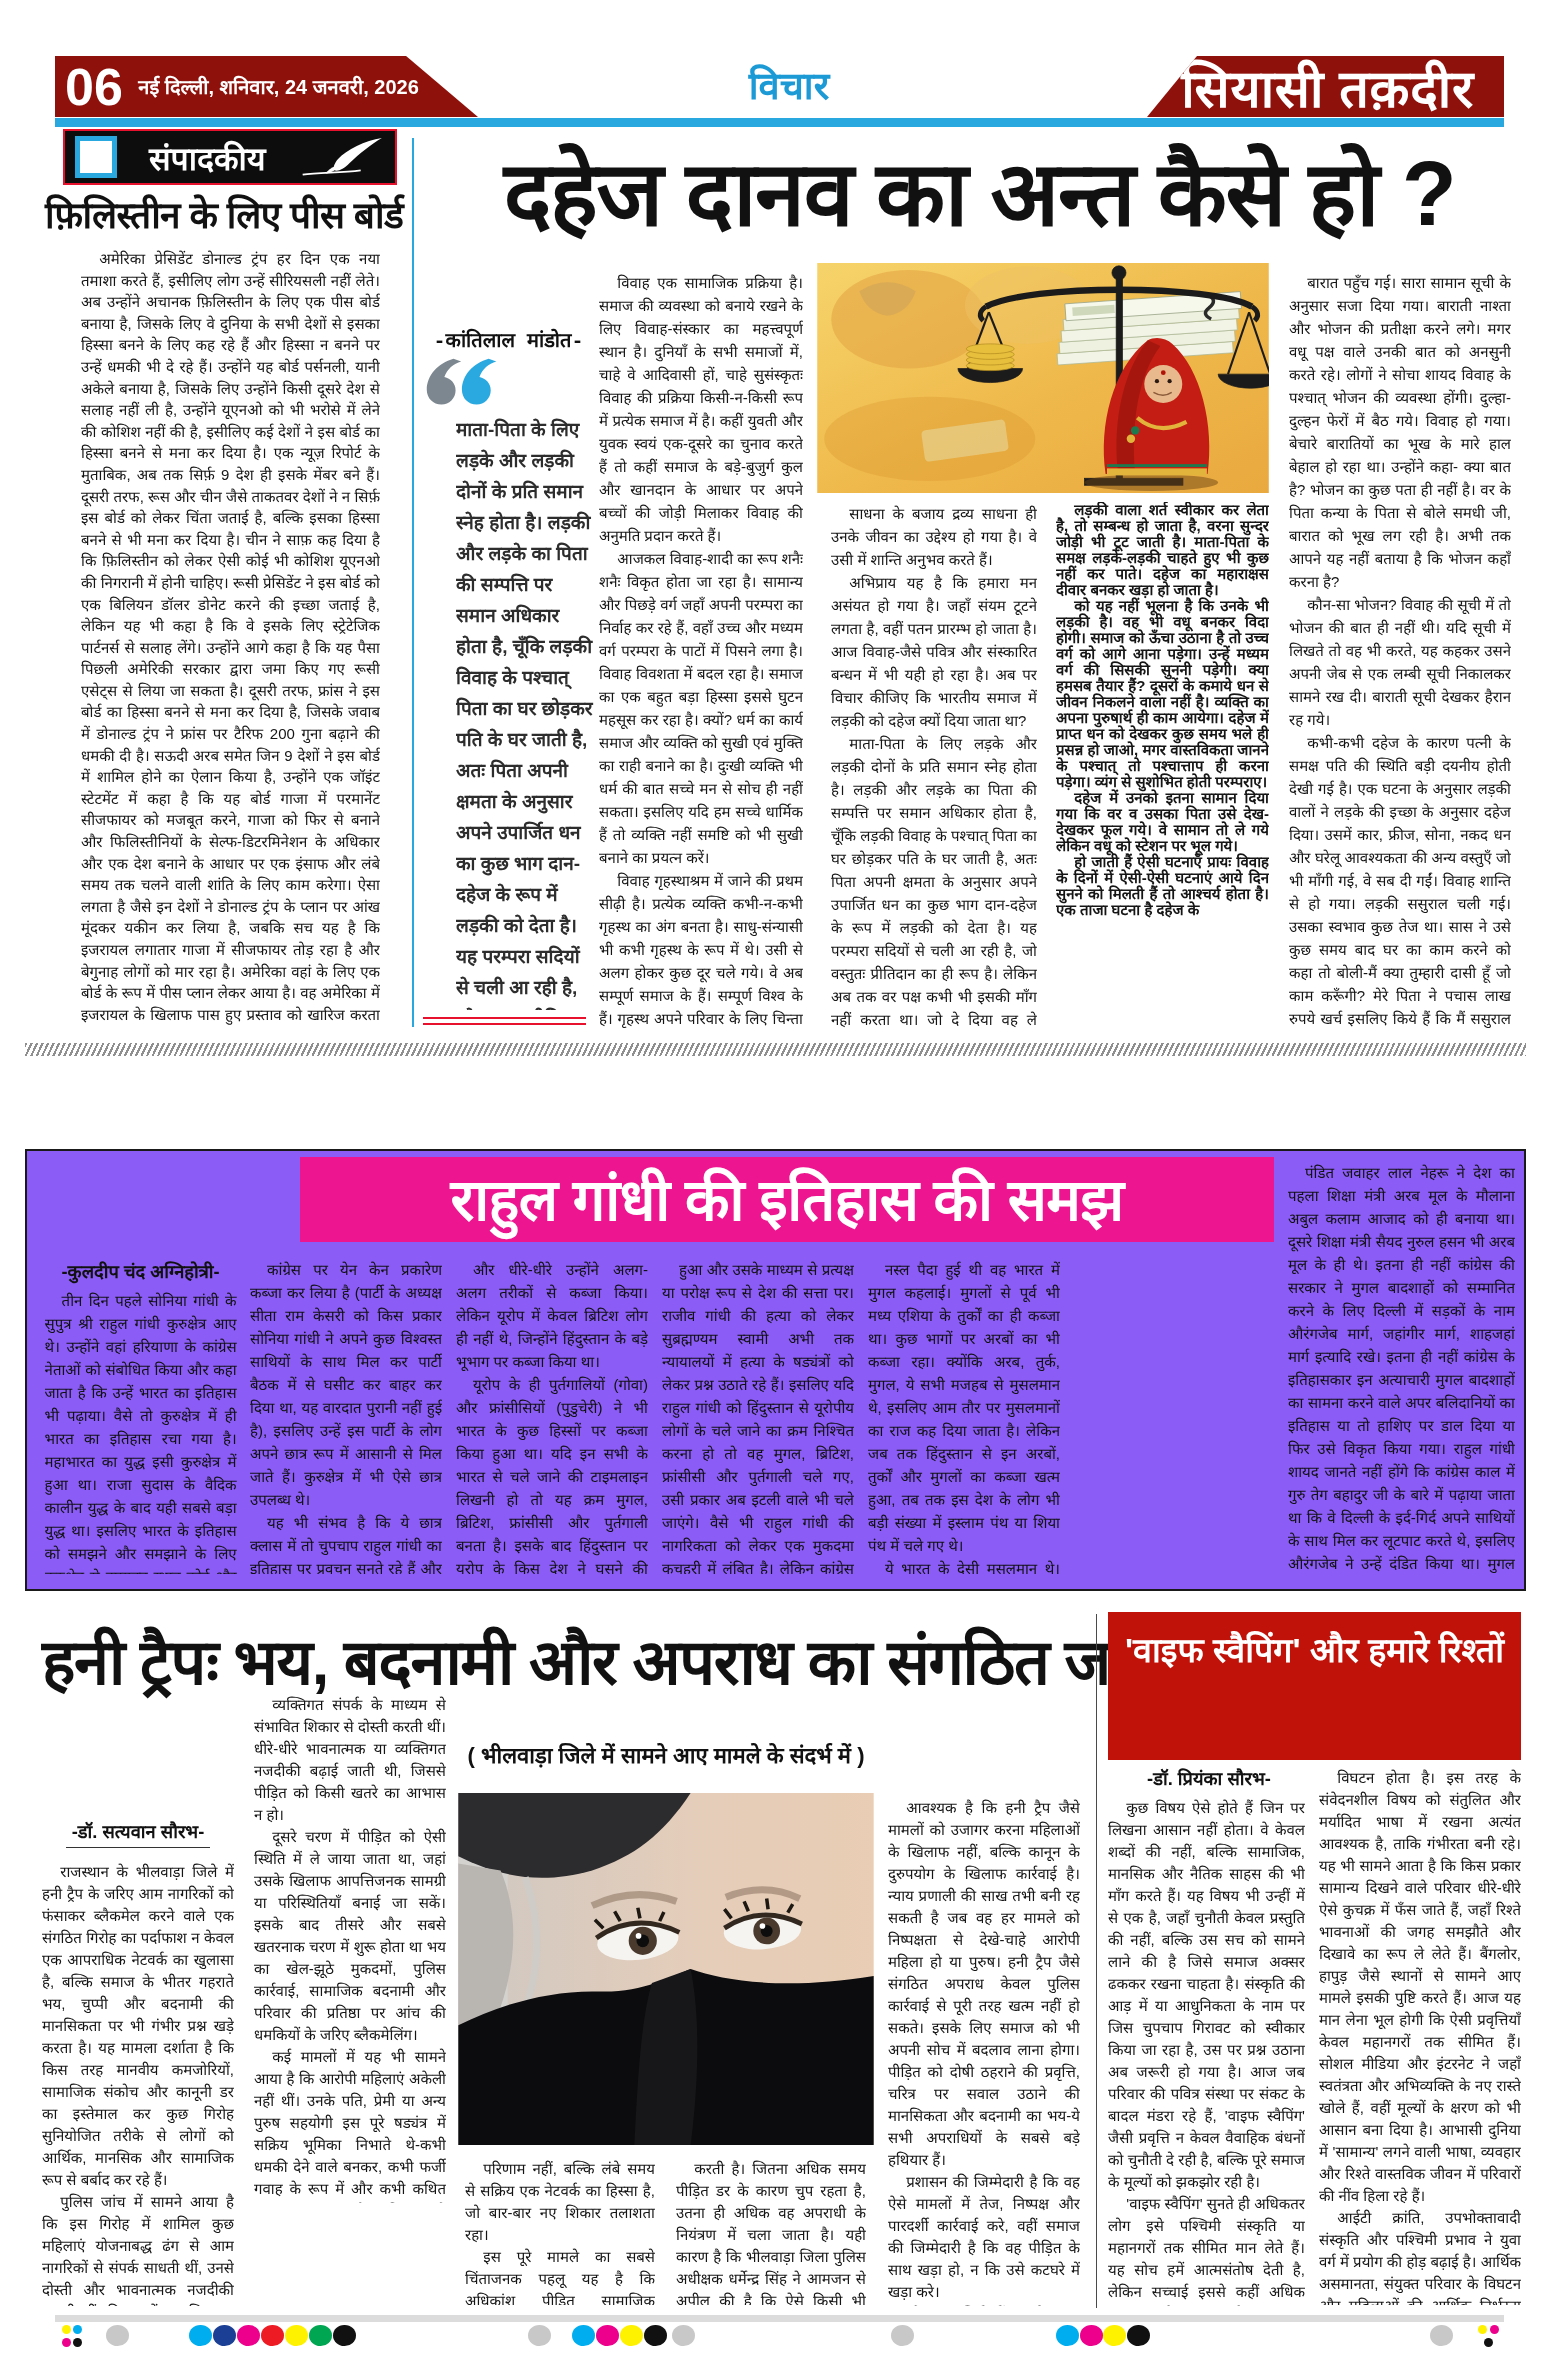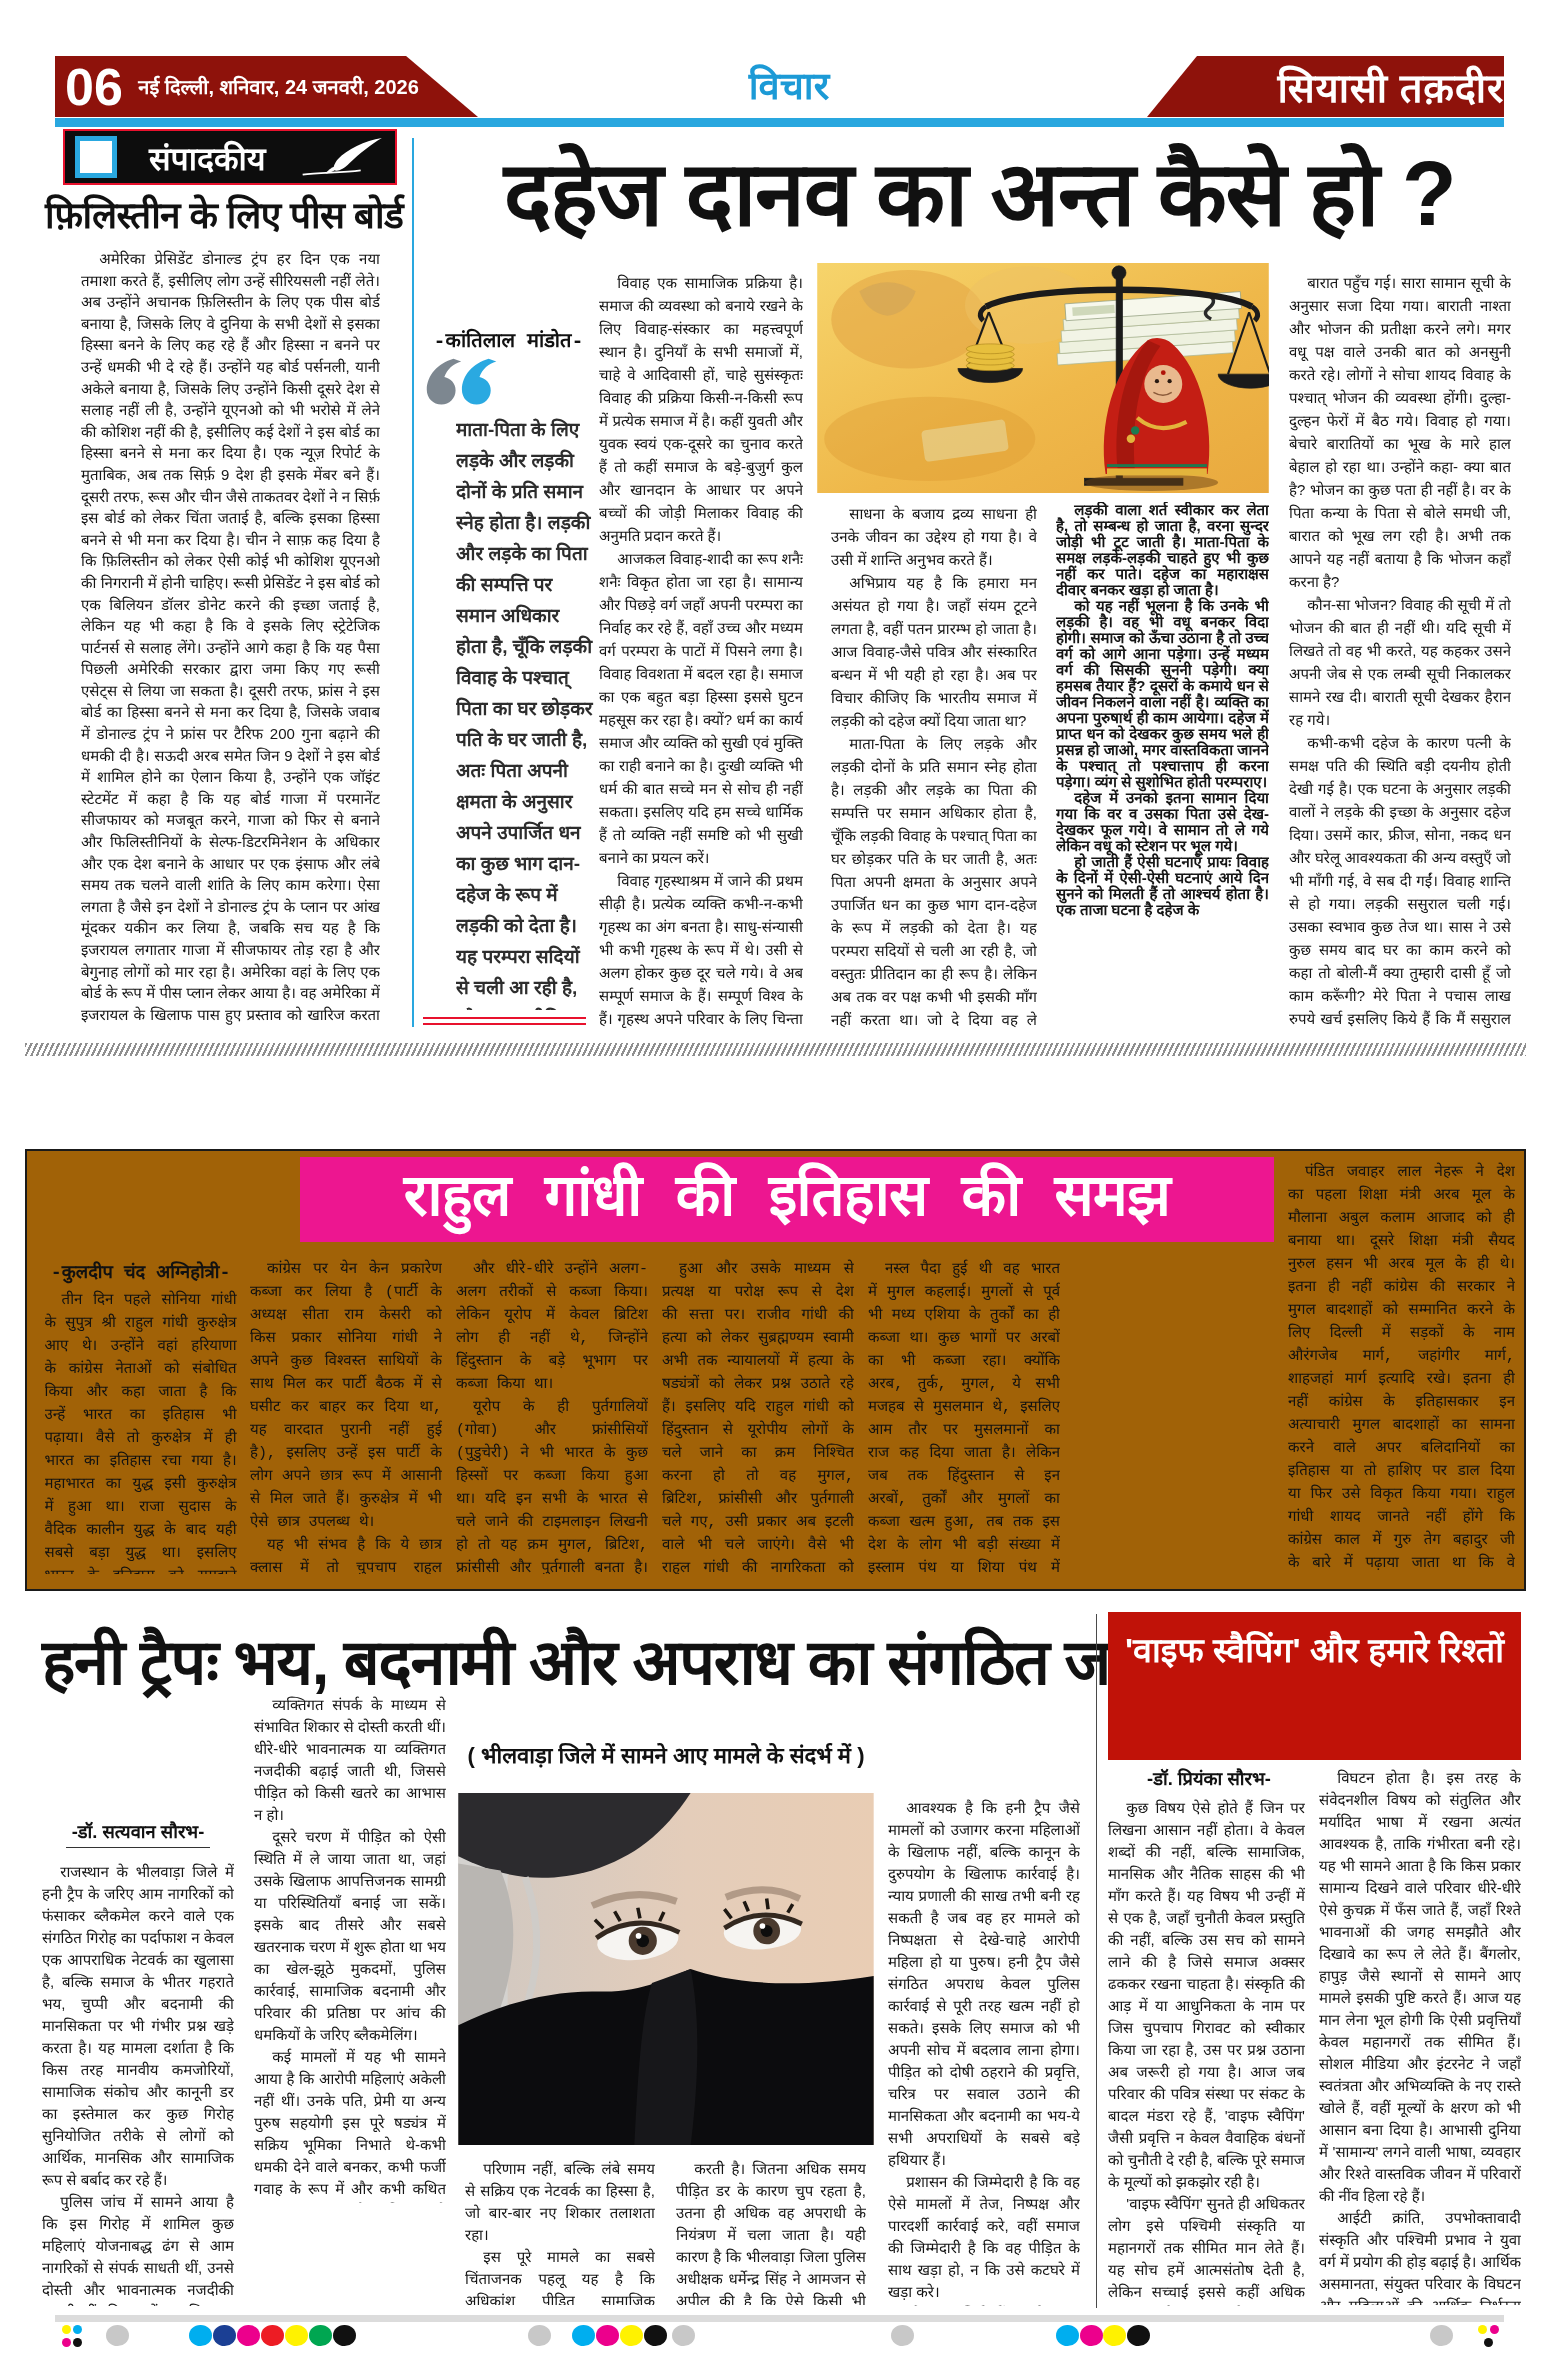--- a/index.html
+++ b/index.html
@@ -5,21 +5,21 @@
   html,body{margin:0;padding:0;background:#9a9a9a;}
   #page{position:relative;width:1550px;height:2377px;background:#ffffff;overflow:hidden;
         font-family:"Liberation Sans","DejaVu Sans",sans-serif;color:#111;}
   .abs{position:absolute;}
   
   .banner{background:#8e120b;color:#fff;display:flex;align-items:center;}
   #banner-left{clip-path:polygon(0 0,83% 0,100% 100%,0 100%);}
   #banner-right{clip-path:polygon(14% 0,100% 0,100% 100%,0 100%);justify-content:flex-end;}
   #page-num{font-size:52px;font-weight:700;line-height:1;padding:0 15.5px 0 10px;}
   #dateline{font-size:20px;font-weight:700;}
-  #masthead-right{font-size:40px;font-weight:700;letter-spacing:0.7px;}
+  #masthead-right{font-size:52px;font-weight:700;padding-right:30px;letter-spacing:0.7px;}
   #section-name{font-size:38px;font-weight:700;color:#1c9ad6;text-align:center;line-height:56px;}
   #blue-rule{background:#29a7df;}
   
   #ed-box{background:#0d0d0d;border:2.8px solid #e8112d;display:flex;align-items:center;}
   #ed-square{width:32px;height:32px;background:#fff;border:5.6px solid #29a8e0;margin-left:10px;}
   #ed-label{flex:1;text-align:center;color:#fff;font-size:32px;font-weight:700;}
   #ed-headline{font-size:37px;font-weight:700;text-align:center;line-height:54px;letter-spacing:-0.7px;}
   .bodytext{font-size:15px;line-height:22px;text-align:justify;overflow:hidden;color:#151515;}
   .bodytext p{margin:0;text-indent:18.3px;}
   #ed-body{font-size:15px;line-height:21.6px;}
@@ -27,21 +27,21 @@
   
   #main-headline{font-size:90px;font-weight:700;text-align:center;letter-spacing:-1.4px;line-height:113px;white-space:nowrap;}
   .byline{font-weight:700;text-align:center;font-size:20px;color:#111;}
   #pull-quote{font-size:19px;line-height:31px;font-weight:700;color:#2d2d2d;overflow:hidden;text-align:left;}
   #pull-quote p{margin:0;}
   .red-double{border-top:2.8px solid #e8112d;border-bottom:2.8px solid #e8112d;height:3.5px;}
   .col{overflow:hidden;}
   
   #hatch{background:repeating-linear-gradient(115deg,#8f8f8f 0 2.1px,#ffffff 2.1px 5px);}
   
-  #rahul-box{border:2.1px solid #1a1a1a;background:#a16207;font-family:Liberation Mono, monospace;}
+  #rahul-box{border:2.1px solid #1a1a1a;background:#8b5cf6;}
   #rahul-banner{background:#ed1690;color:#fff;font-size:58px;font-weight:700;text-align:center;
                 line-height:85px;letter-spacing:-0.7px;overflow:hidden;}
   .ncol{font-size:15px;line-height:23px;text-align:justify;overflow:hidden;}
   .ncol p{margin:0;text-indent:17px;}
   
   #ht-headline{font-size:63px;font-weight:700;line-height:100px;letter-spacing:-1.4px;white-space:nowrap;}
   #ht-subtitle{font-size:22px;font-weight:700;text-align:center;}
   .byline-underline{border-bottom:1.4px solid #333;display:inline-block;padding:0 5.6px 4.2px 5.6px;}
   
   #ws-banner{background:#c01208;color:#fff;text-align:center;font-weight:700;font-size:34px;line-height:62px;overflow:hidden;}

